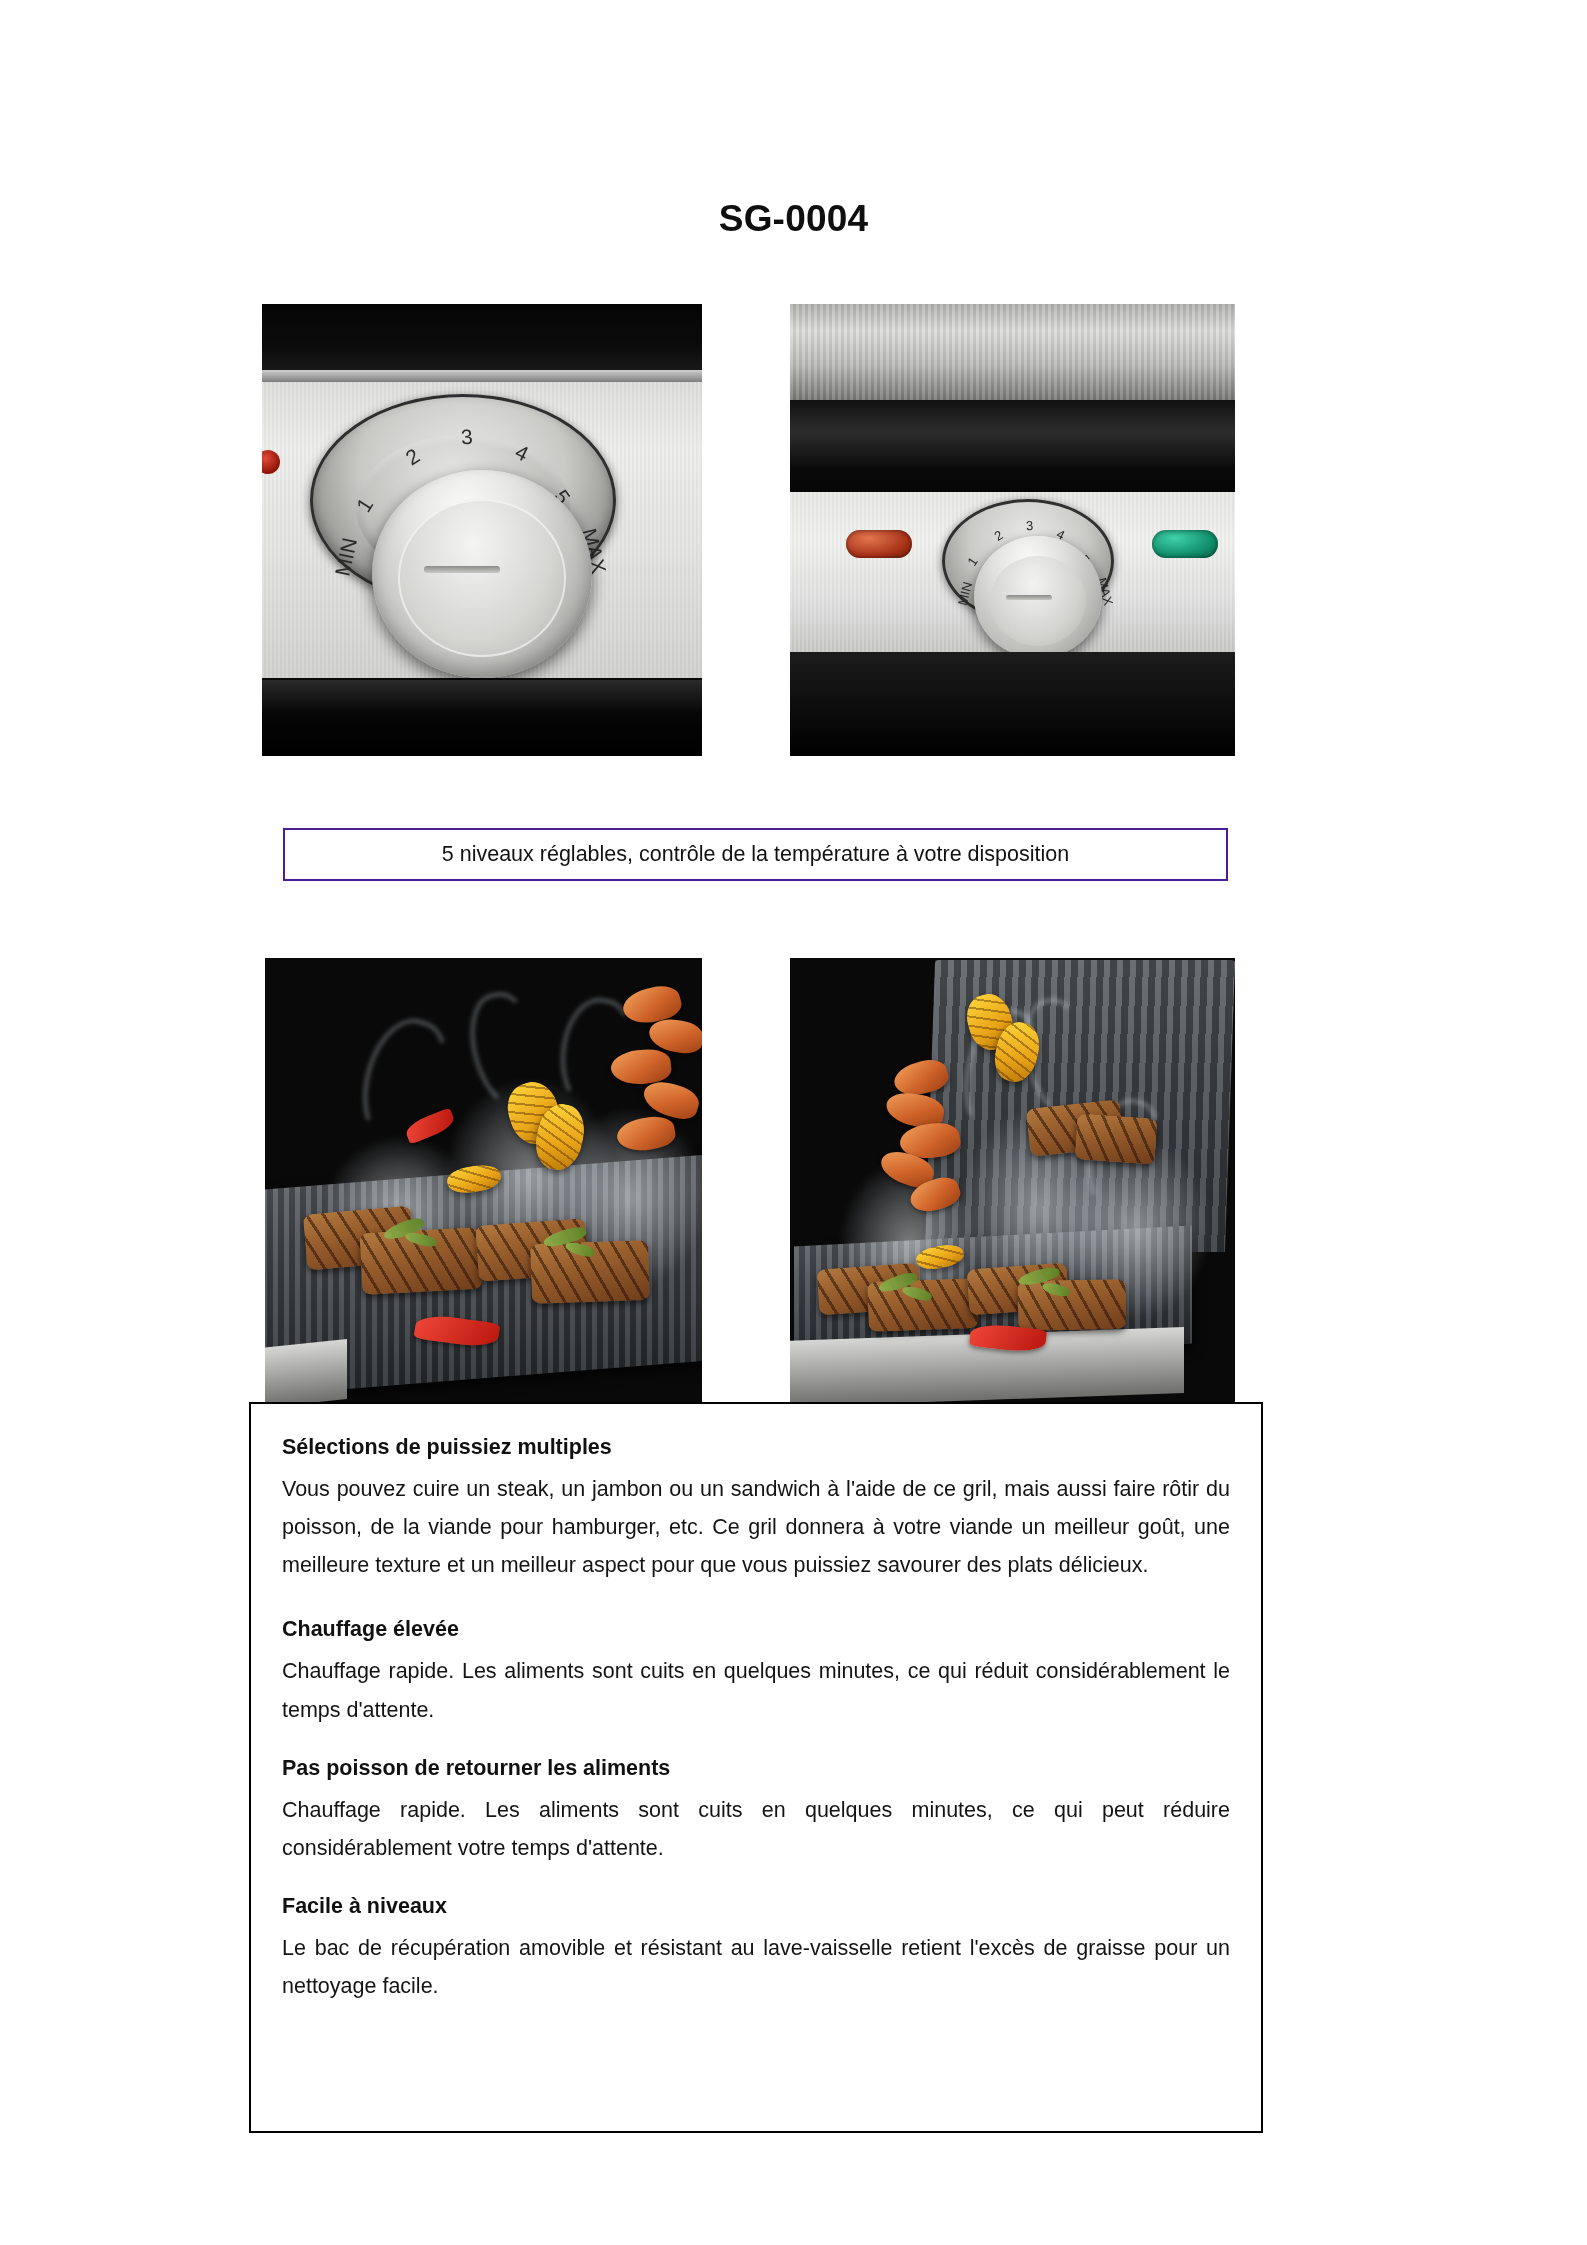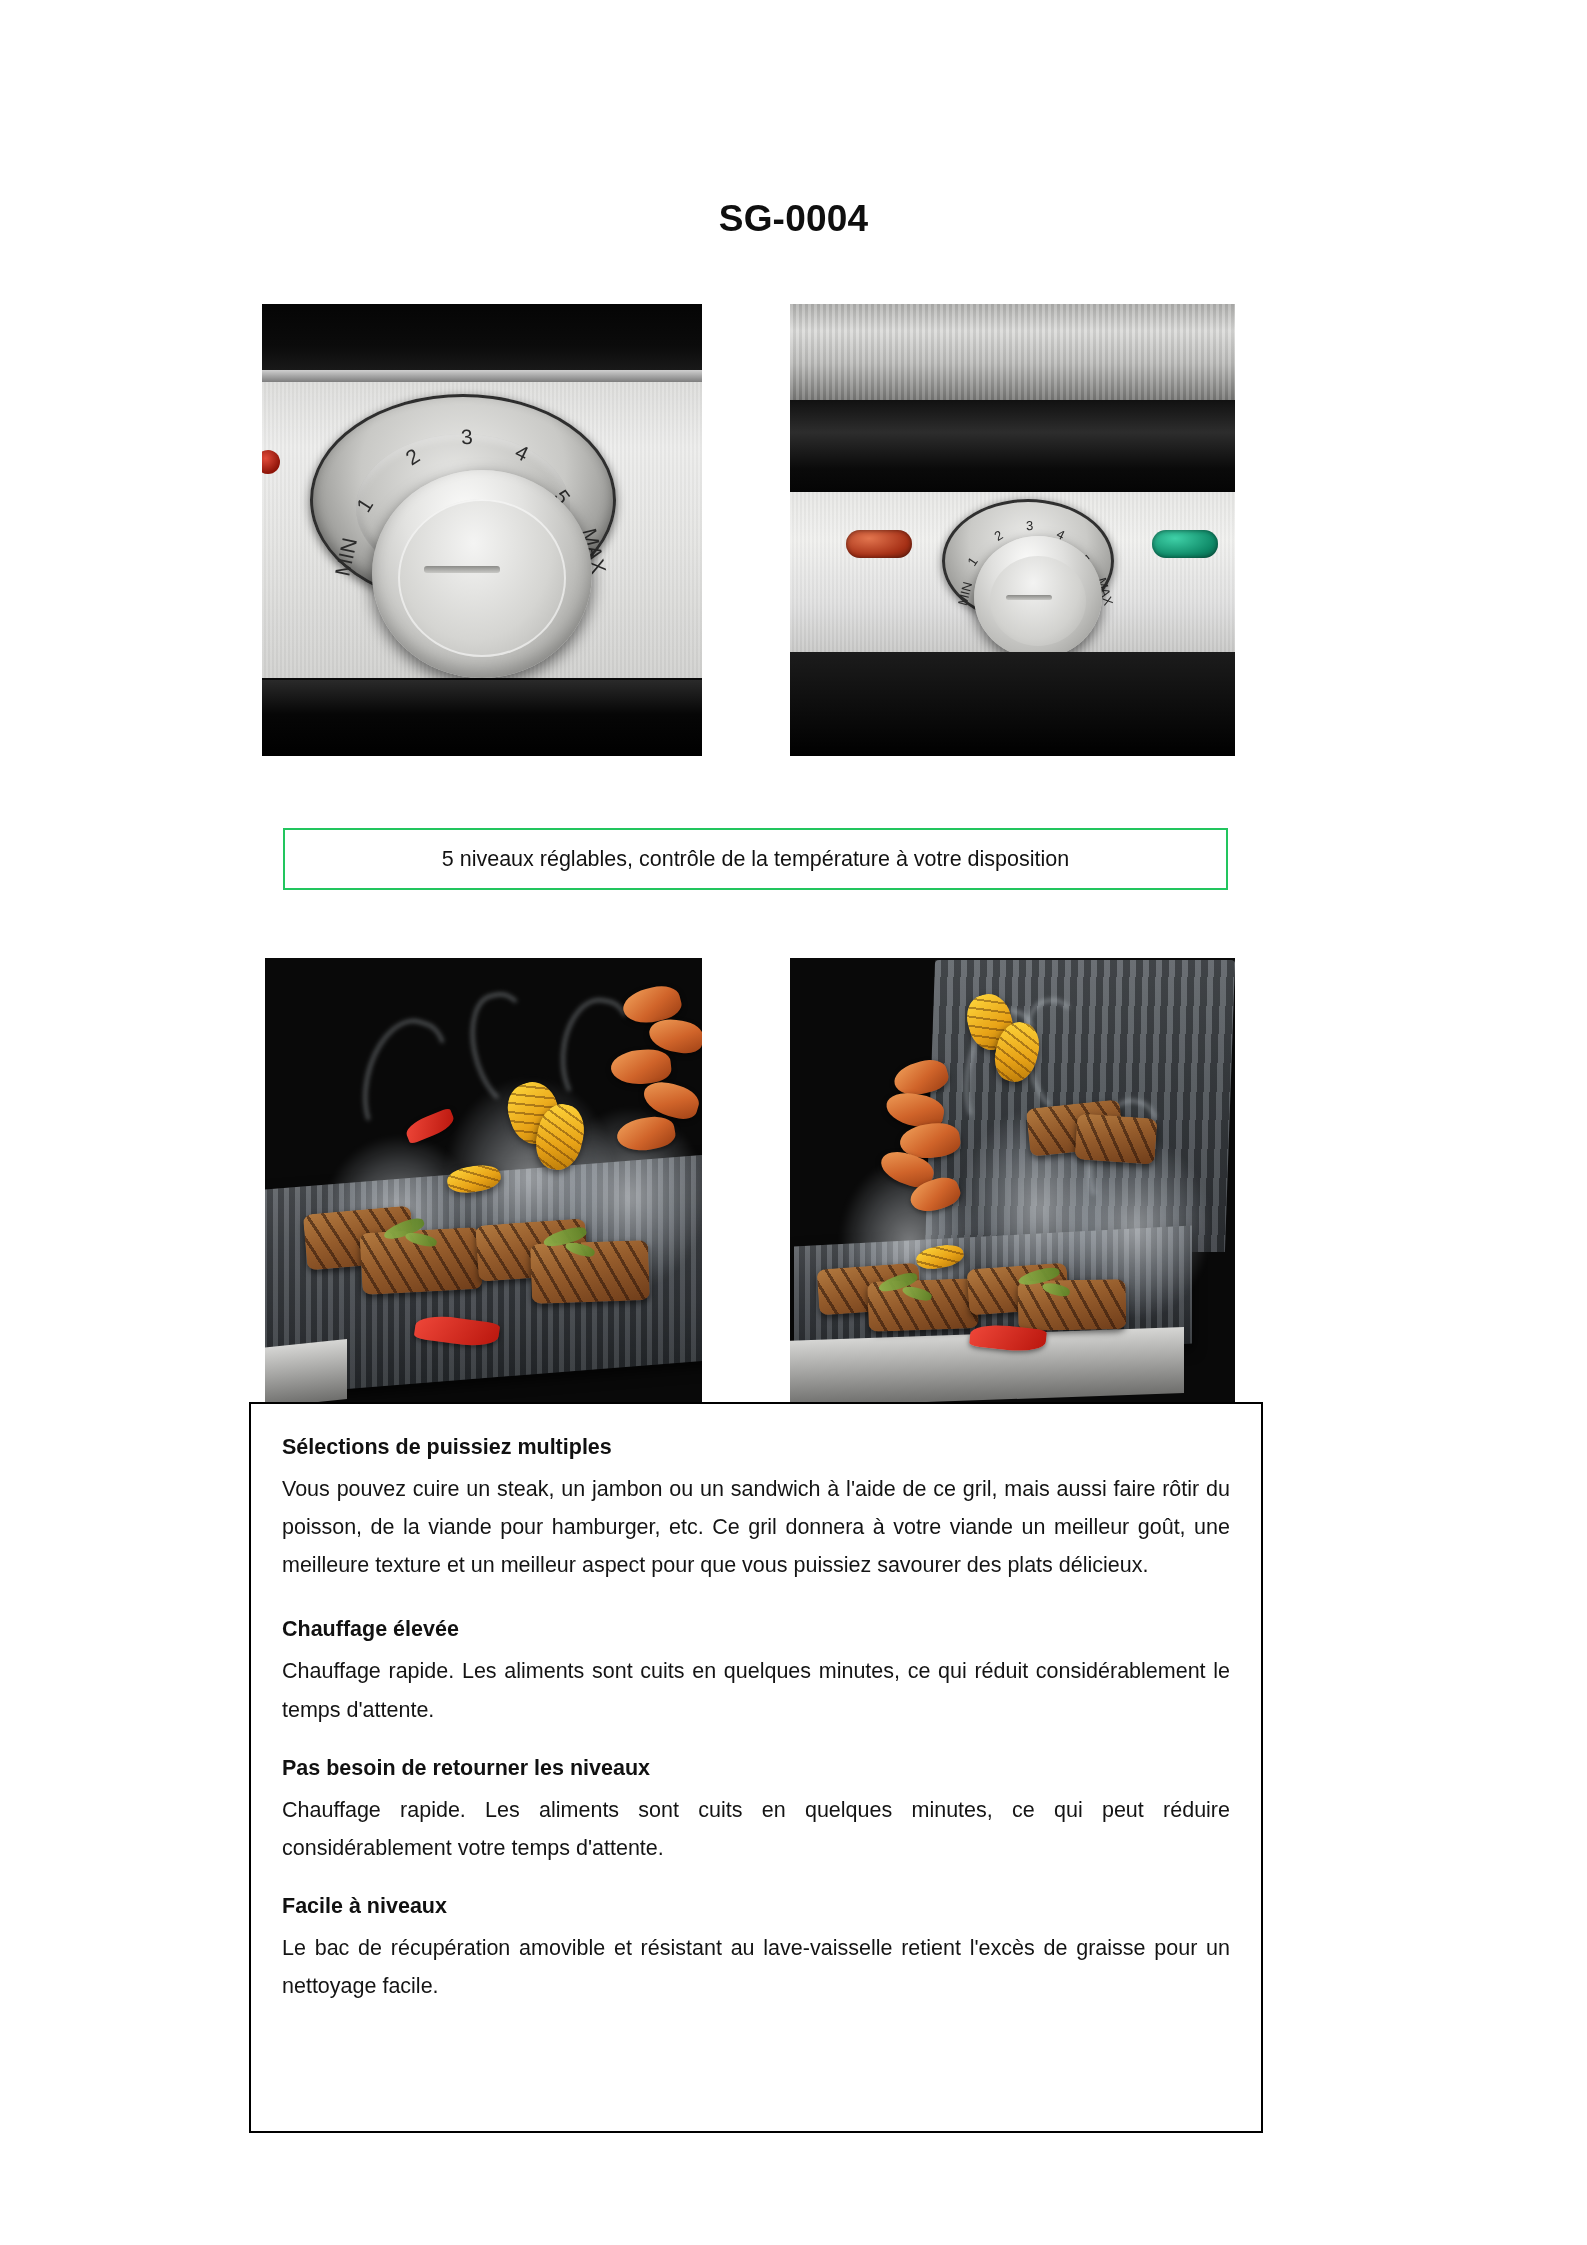--- a/index.html
+++ b/index.html
@@ -256,22 +256,22 @@
     border-bottom-color: transparent;
     border-right-color: transparent;
     filter: blur(2px);
     pointer-events: none;
   }
 
   
   .caption-box {
     position: absolute;
     left: 283px; top: 828px;
-    width: 945px; height: 62px;
-    border: 2px solid #22c55e;
+    width: 945px; height: 53px;
+    border: 2px solid #4c1d95;
     box-sizing: border-box;
     display: flex;
     align-items: center;
     justify-content: center;
     background: #ffffff;
   }
   .caption-text {
     font-size: 21.5px;
     color: #121212;
     text-align: center;
@@ -446,21 +446,21 @@
       <div class="desc-heading">Sélections de puissiez multiples</div>
       <p class="desc-para">Vous pouvez cuire un steak, un jambon ou un sandwich à l'aide de ce gril, mais aussi faire rôtir du poisson, de la viande pour hamburger, etc. Ce gril donnera à votre viande un meilleur goût, une meilleure texture et un meilleur aspect pour que vous puissiez savourer des plats délicieux.</p>
     </div>
 
     <div class="desc-section desc-section-gap-small">
       <div class="desc-heading">Chauffage élevée</div>
       <p class="desc-para">Chauffage rapide. Les aliments sont cuits en quelques minutes, ce qui réduit considérablement le temps d'attente.</p>
     </div>
 
     <div class="desc-section desc-section-gap-small">
-      <div class="desc-heading">Pas besoin de retourner les niveaux</div>
+      <div class="desc-heading">Pas poisson de retourner les aliments</div>
       <p class="desc-para">Chauffage rapide. Les aliments sont cuits en quelques minutes, ce qui peut réduire considérablement votre temps d'attente.</p>
     </div>
 
     <div class="desc-section">
       <div class="desc-heading">Facile à niveaux</div>
       <p class="desc-para">Le bac de récupération amovible et résistant au lave-vaisselle retient l'excès de graisse pour un nettoyage facile.</p>
     </div>
 
   </div>
 

